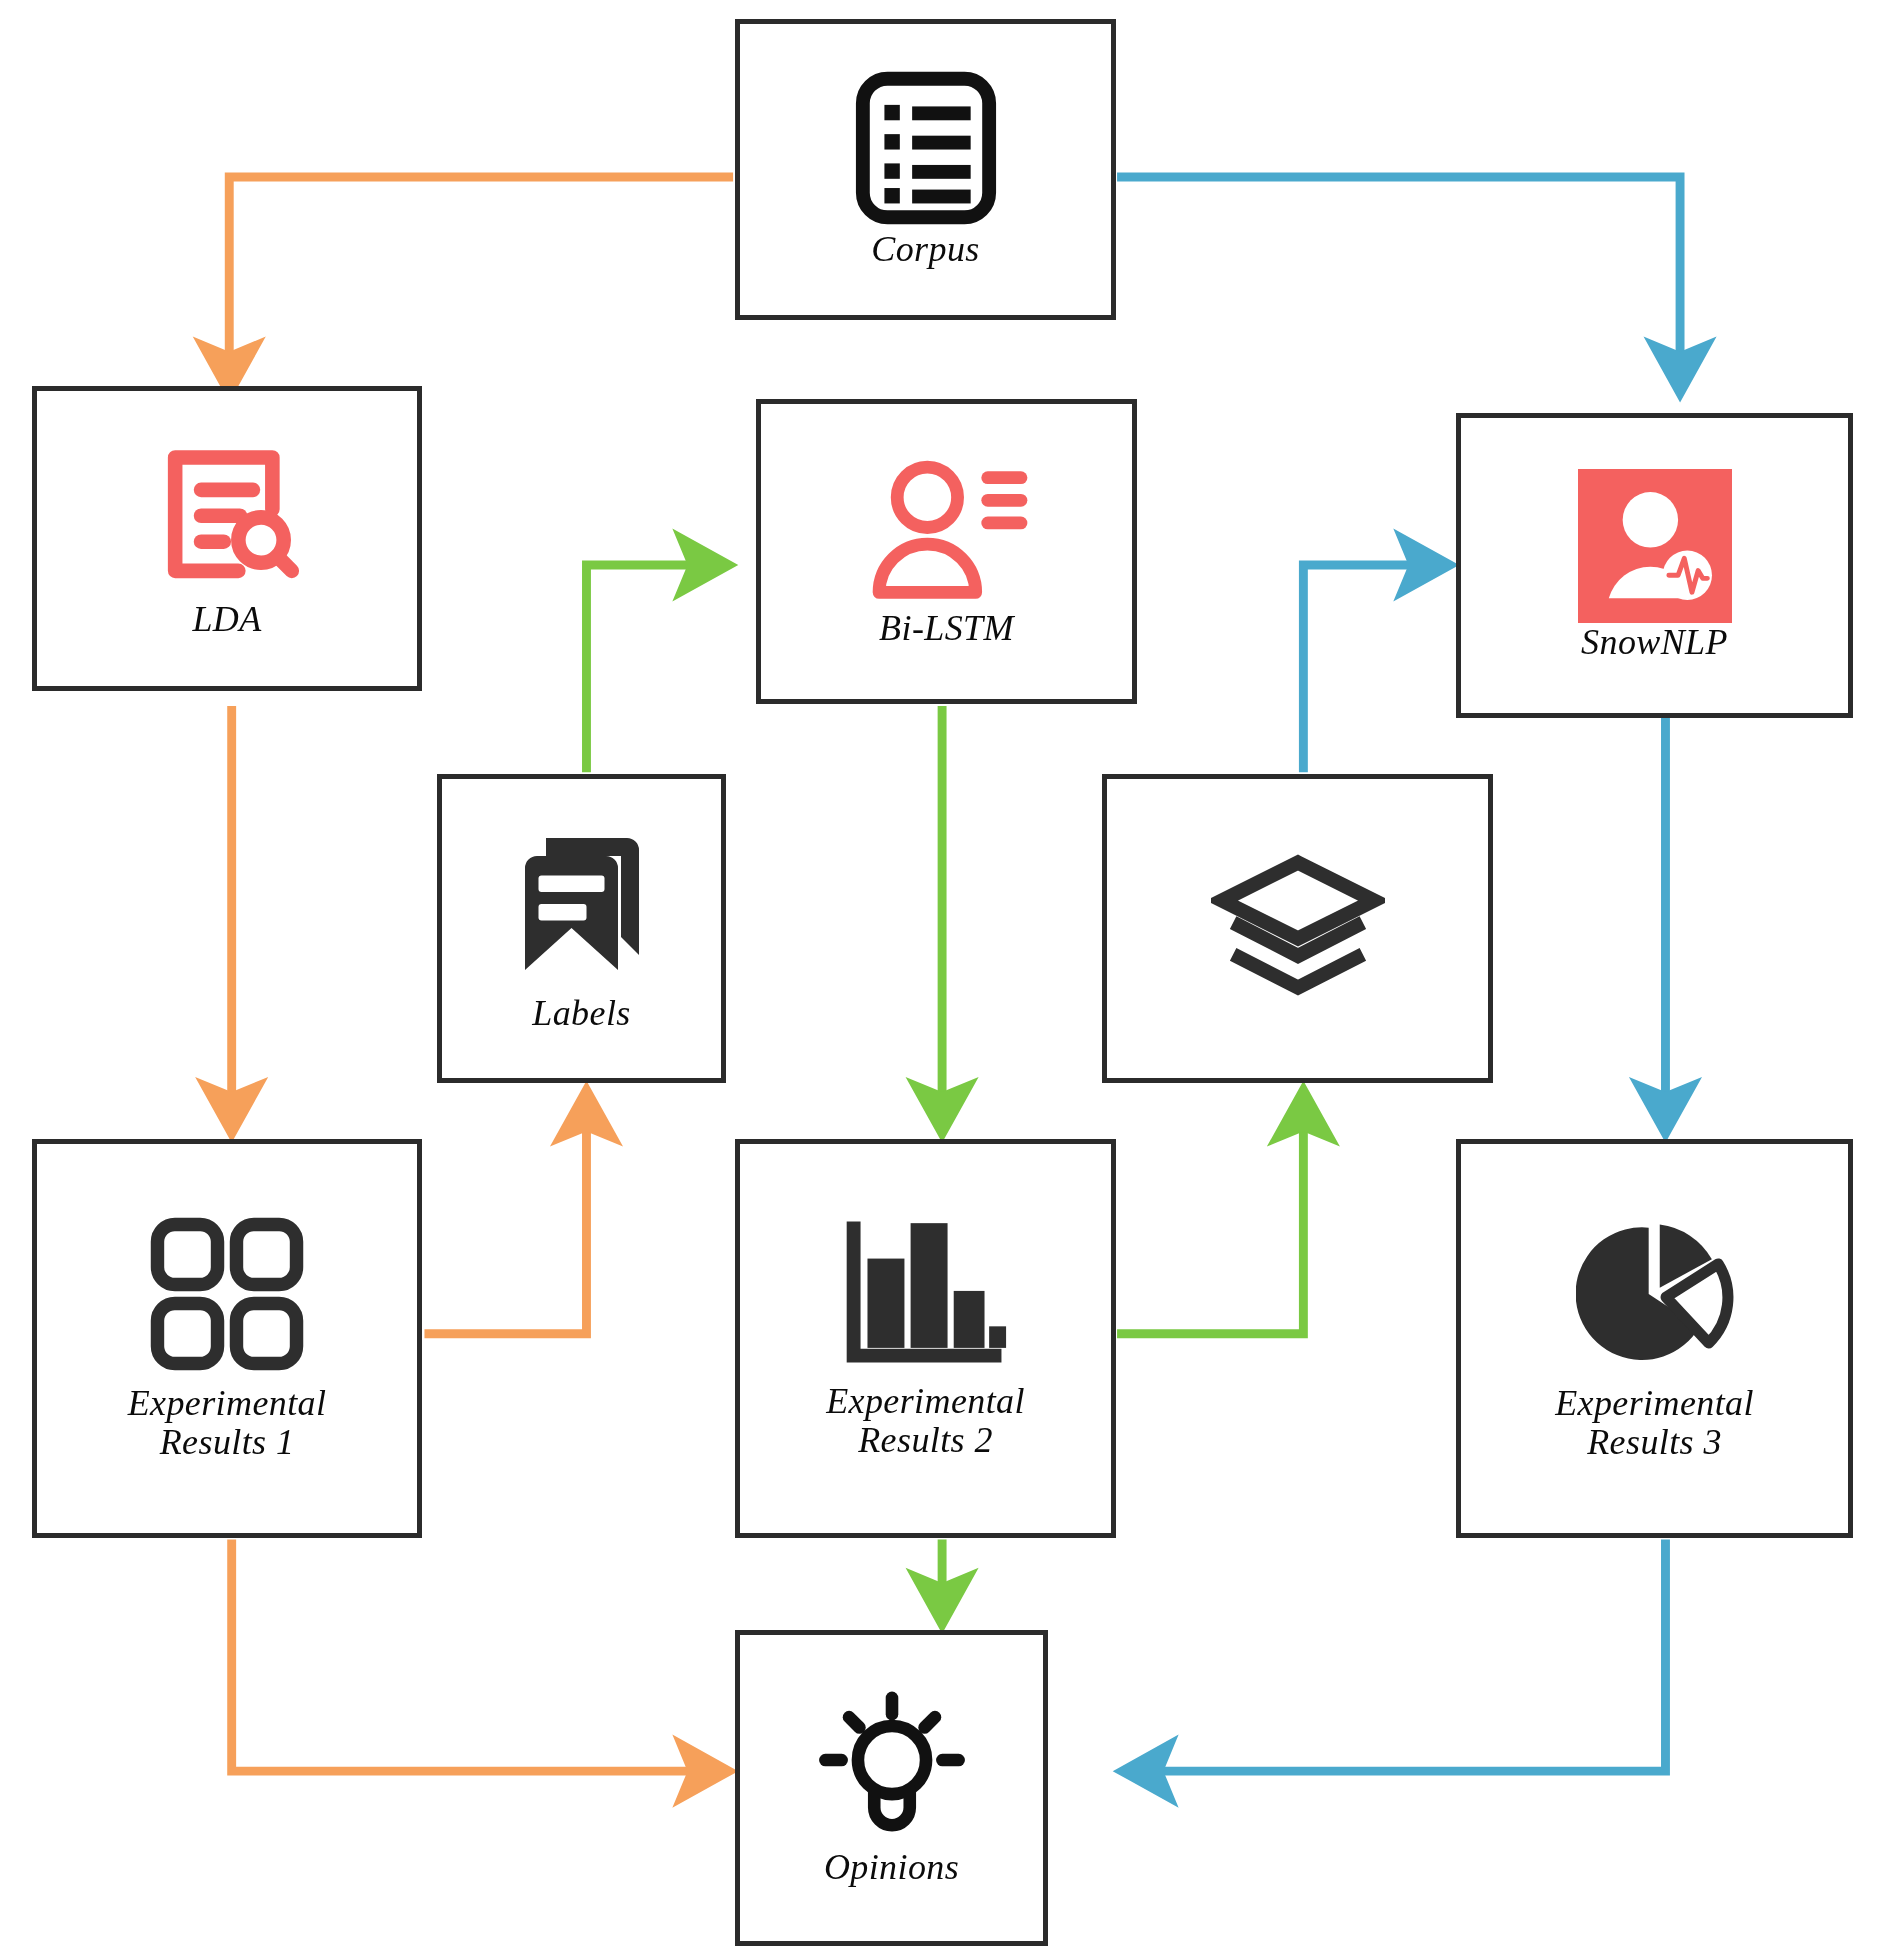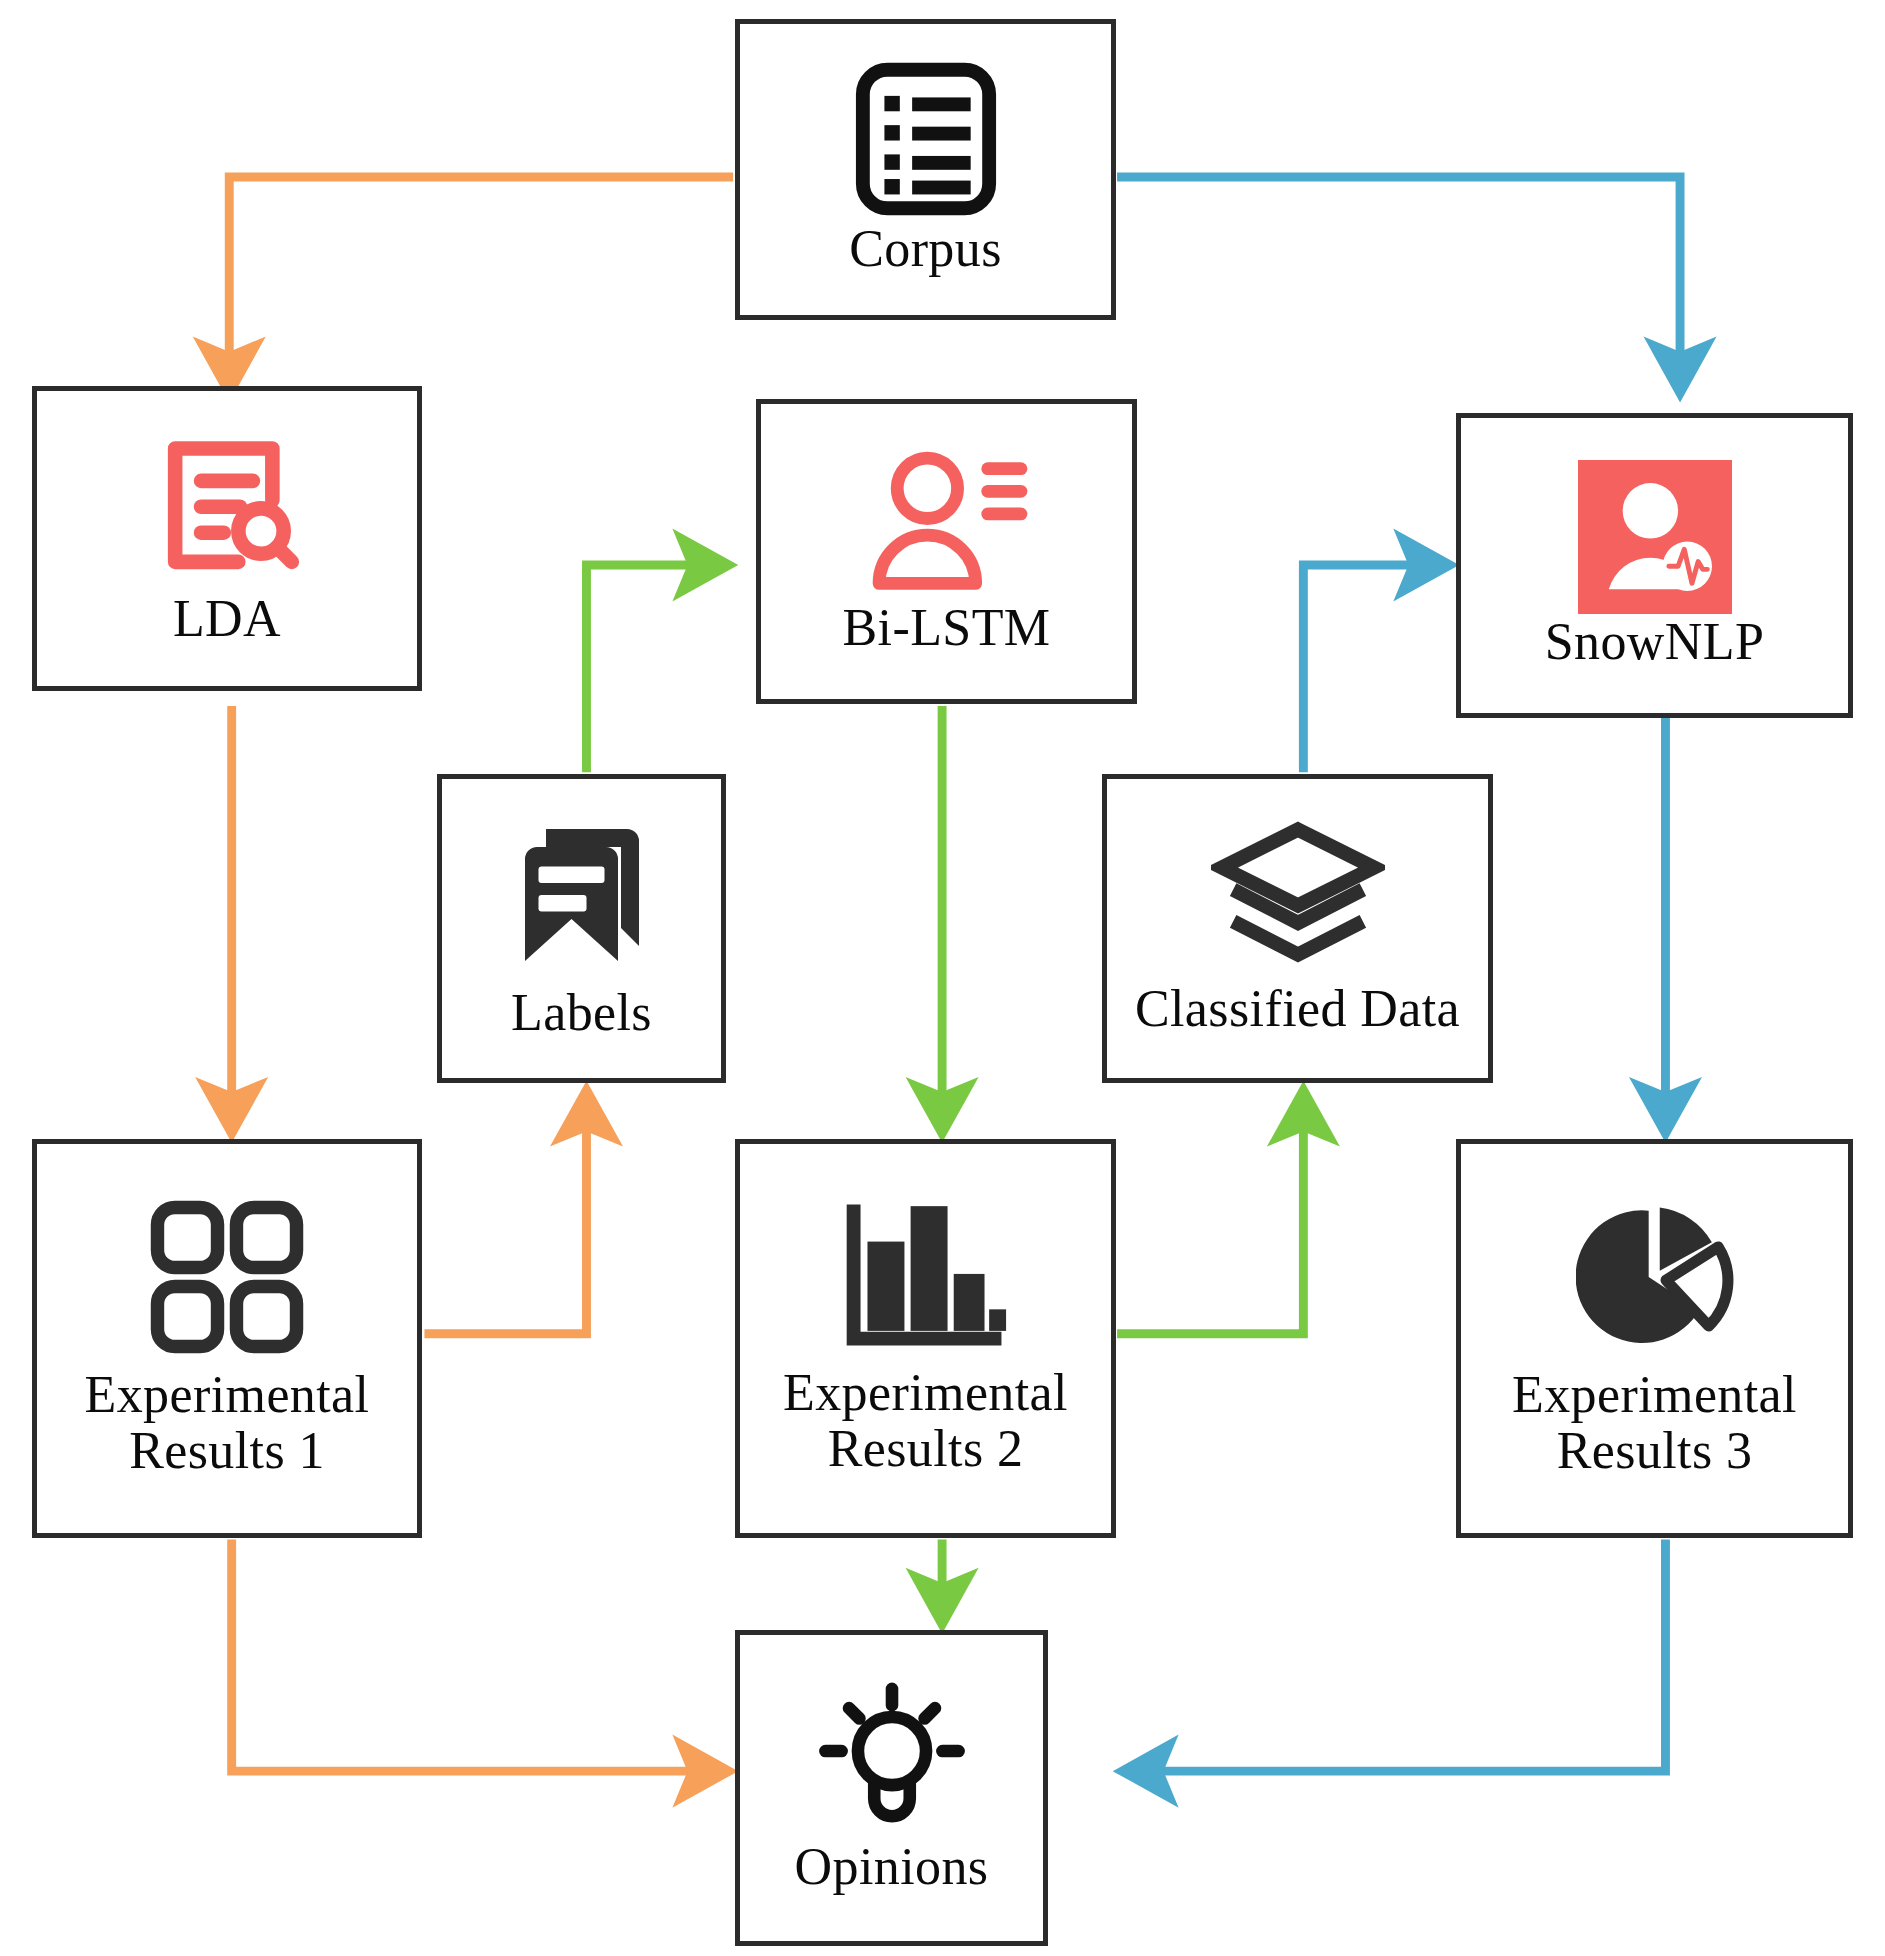--- a/index.html
+++ b/index.html
@@ -35,25 +35,26 @@
   }
   .node-icon {
     display: flex;
     align-items: center;
     justify-content: center;
     flex: 0 0 auto;
   }
   .node-label {
     text-align: center;
     color: #0b0b0b;
-    font-size: 52px;
+    font-size: 36px;
     line-height: 1.08;
     letter-spacing: 0.4px;
     white-space: pre-line;
     font-family: "Liberation Serif", "DejaVu Serif", serif;
+    font-style: italic;
   }
   
   #node-corpus      { left: 735px;  top: 19.4px;   width: 381px;  height: 301px; }
   #node-corpus      .node-icon { margin-bottom: 4.9px; }
   #node-lda         { left: 32px;   top: 386px;  width: 390px;  height: 305px; }
   #node-bilstm      { left: 756px;  top: 399px;  width: 381px;  height: 305px; }
   #node-snownlp     { left: 1456px; top: 413px;  width: 397px;  height: 305px; }
   #node-labels      { left: 437px;  top: 774px;  width: 289px;  height: 309px; }
   #node-classified  { left: 1102px; top: 774px;  width: 391px;  height: 309px; }
   #node-er1         { left: 32px;   top: 1139px; width: 390px;  height: 399px; }
@@ -192,21 +193,20 @@
   <div class="node" id="node-classified">
     <div class="node-icon">
       <svg width="174" height="154" viewBox="0 0 110 96" xmlns="http://www.w3.org/2000/svg">
         <g fill="none" stroke="#2e2e2e" stroke-width="9" stroke-linejoin="miter">
           <path d="M55,6 L103,30 L55,54 L7,30 Z"></path>
           <path d="M14,44 L55,65 L96,44"></path>
           <path d="M14,64 L55,85 L96,64"></path>
         </g>
       </svg>
     </div>
-    <div class="node-label">Classified Data</div>
   </div>
 
   <div class="node" id="node-er1">
     <div class="node-icon">
       <svg width="158" height="158" viewBox="0 0 100 100" xmlns="http://www.w3.org/2000/svg">
         <g fill="none" stroke="#2e2e2e" stroke-width="8.5">
           <rect x="6" y="6" width="38" height="38" rx="11" ry="11"></rect>
           <rect x="56" y="6" width="38" height="38" rx="11" ry="11"></rect>
           <rect x="6" y="56" width="38" height="38" rx="11" ry="11"></rect>
           <rect x="56" y="56" width="38" height="38" rx="11" ry="11"></rect>

